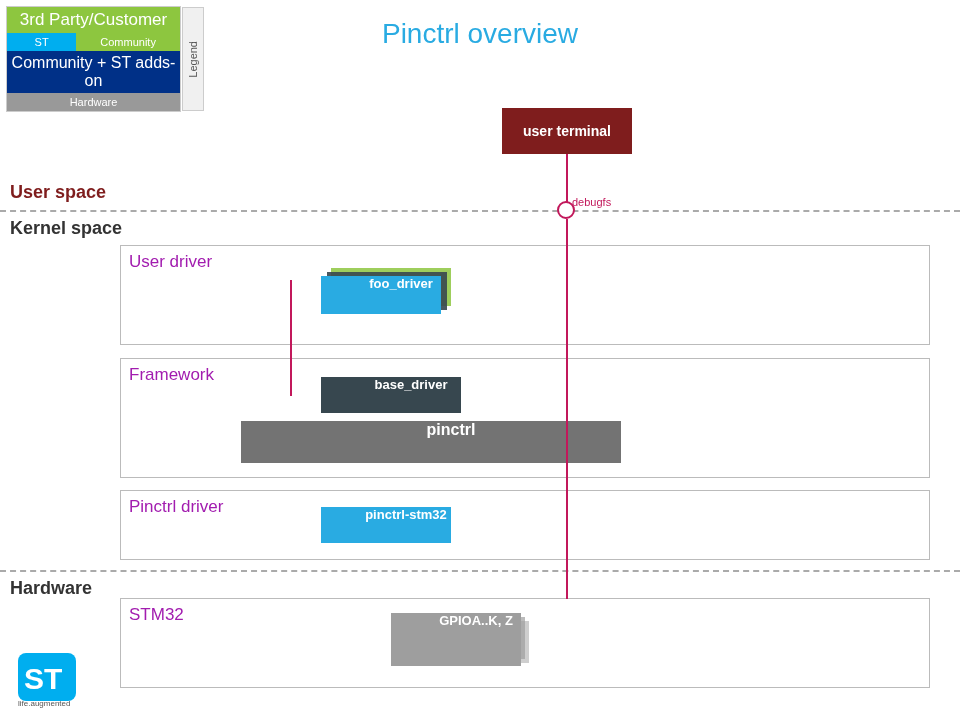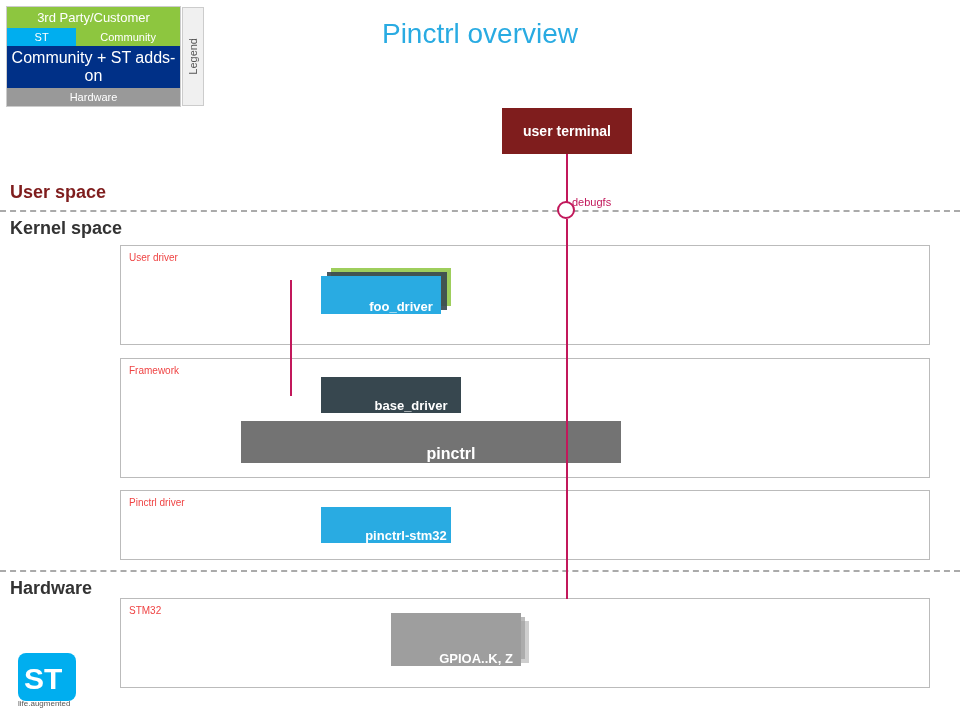--- a/index.html
+++ b/index.html
@@ -23,21 +23,21 @@
     }
 
     
     .legend-box {
       position: absolute;
       top: 6px;
       left: 6px;
       width: 180px;
       border: 1px solid #ccc;
     }
-    .legend-3rd { background: #8DC63F; color: #fff; width: 100%; font-size: 13px; text-align: center; padding: 3px; }
+    .legend-3rd { background: #8DC63F; color: #fff; width: 100%; font-size: 17px; text-align: center; padding: 3px; }
     .legend-st { background: #00AEEF; color: #fff; width: 40%; font-size: 11px; text-align: center; padding: 3px; }
     .legend-community { background: #8DC63F; color: #fff; width: 60%; font-size: 11px; text-align: center; padding: 3px; }
     .legend-community-st { background: #003087; color: #fff; width: 100%; font-size: 16px; text-align: center; padding: 3px; }
     .legend-hardware { background: #999; color: #fff; width: 100%; font-size: 11px; text-align: center; padding: 3px; }
 
     
     .space-label {
       position: absolute;
       font-size: 18px;
       font-weight: bold;
@@ -54,31 +54,31 @@
     }
 
     
     .section-box {
       position: absolute;
       border: 1px solid #bbb;
       background: transparent;
     }
     .section-label {
       position: absolute;
-      font-size: 10px;
-      color: #ef4444;
+      font-size: 17px;
+      color: #a21caf;
       top: 6px;
       left: 8px;
     }
 
     
     .block {
       position: absolute;
       display: flex;
-      align-items: flex-end;
+      align-items: flex-start;
       justify-content: center;
       color: #fff;
       font-size: 13px;
       font-weight: bold;
       padding-left: 40px;
     }
 
     
     .user-terminal {
       background: #8DC63F;

